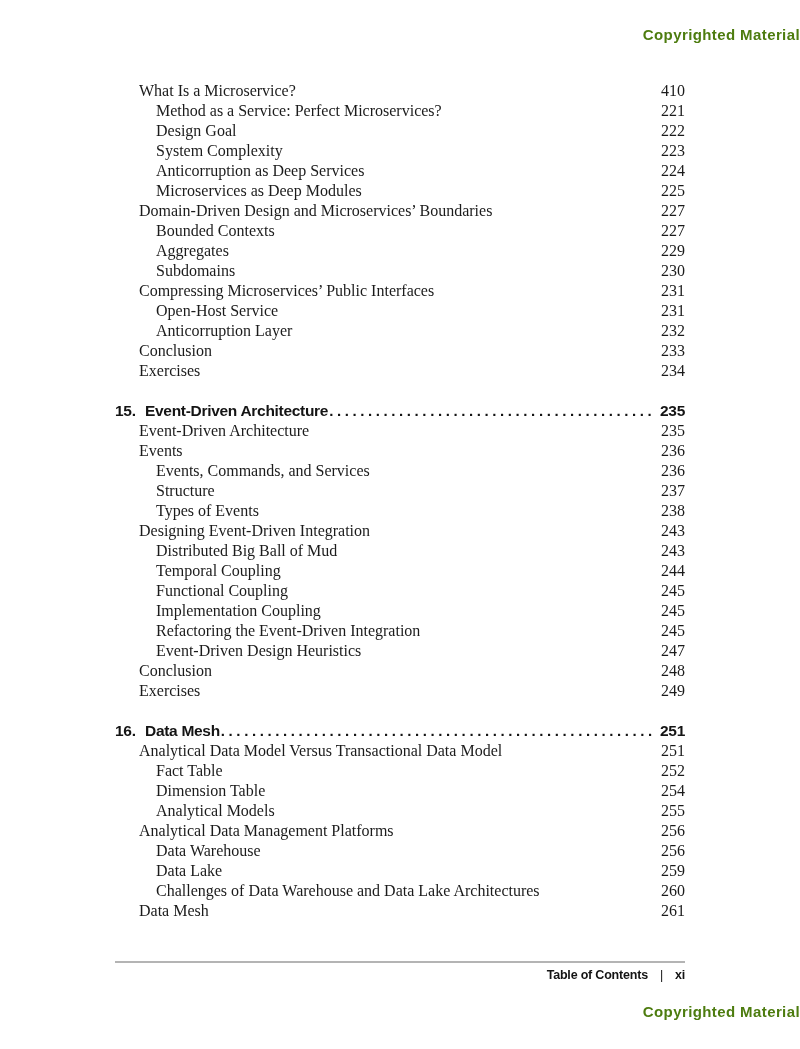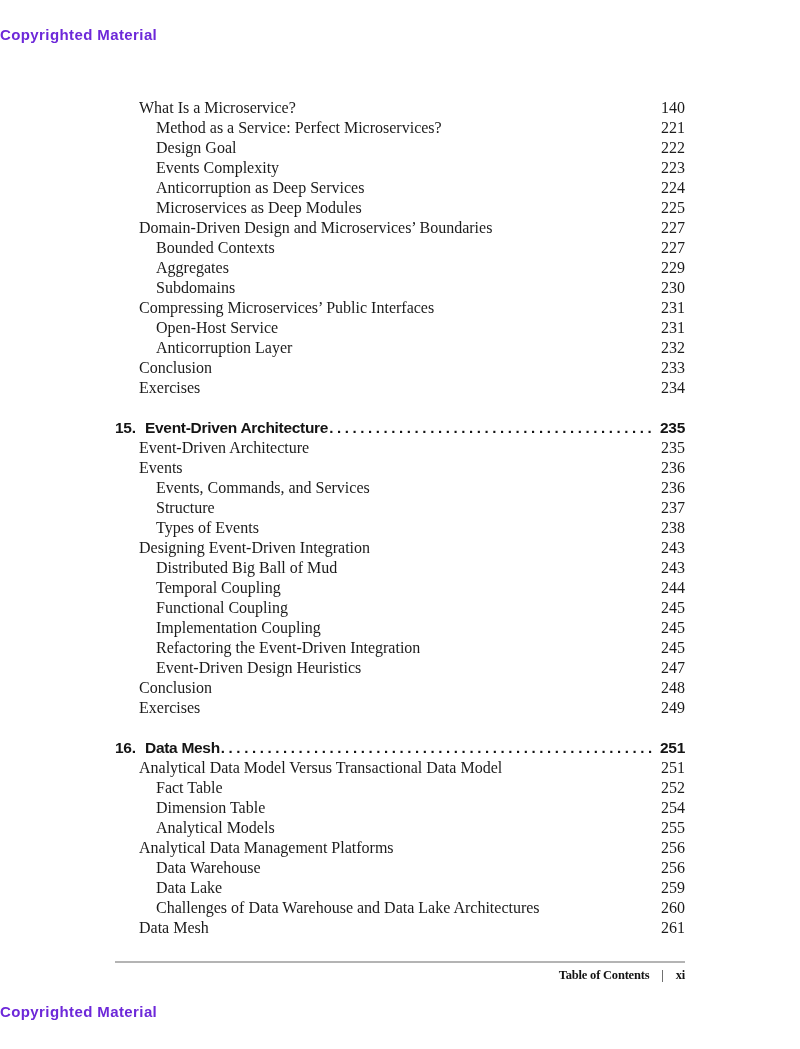--- a/index.html
+++ b/index.html
@@ -13,34 +13,34 @@
     height: 1049px;
     background: #ffffff;
     overflow: hidden;
     font-family: "Liberation Serif", serif;
     color: #1b1b1b;
   }
   .copyright {
     position: absolute;
     left: 0;
     width: 100%;
-    text-align: left;
+    text-align: right;
     font-family: "Liberation Sans", sans-serif;
     font-weight: 700;
     font-size: 15px;
     letter-spacing: 0.4px;
-    color: #6d28d9;
+    color: #4d7c0f;
   }
   .copyright.top { top: 26px; }
   .copyright.bottom { top: 1003px; }
 
   .toc {
     position: absolute;
     left: 115px;
-    top: 98px;
+    top: 81px;
     width: 570px;
   }
   .toc-section { margin: 0; }
   .toc-section.chapter { margin-top: 20px; }
 
   .toc-row {
     display: flex;
     align-items: baseline;
     line-height: 20px;
     white-space: nowrap;
@@ -91,21 +91,21 @@
     left: 115px;
     top: 961px;
     width: 570px;
     height: 2px;
     background: #b4b4b4;
   }
   .footer {
     position: absolute;
     right: 115px;
     top: 968px;
-    font-family: Liberation Serif, serif;
+    font-family: Liberation Sans, sans-serif;
     font-weight: 700;
     font-size: 12.5px;
     letter-spacing: -0.2px;
     color: #141414;
     text-align: right;
   }
   .footer .sep {
     display: inline-block;
     margin: 0 12px;
     font-weight: 400;
@@ -116,34 +116,34 @@
 
 <div class="page">
 
   <div class="copyright top">Copyrighted Material</div>
 
   <div class="toc" id="toc">
       <div class="toc-section continuation">
         <div class="toc-row level-1">
           <span class="entry-title">What Is a Microservice?</span>
           <span class="spacer"></span>
-          <span class="entry-page">140</span>
+          <span class="entry-page">410</span>
         </div>
         <div class="toc-row level-2">
           <span class="entry-title">Method as a Service: Perfect Microservices?</span>
           <span class="spacer"></span>
           <span class="entry-page">221</span>
         </div>
         <div class="toc-row level-2">
           <span class="entry-title">Design Goal</span>
           <span class="spacer"></span>
           <span class="entry-page">222</span>
         </div>
         <div class="toc-row level-2">
-          <span class="entry-title">Events Complexity</span>
+          <span class="entry-title">System Complexity</span>
           <span class="spacer"></span>
           <span class="entry-page">223</span>
         </div>
         <div class="toc-row level-2">
           <span class="entry-title">Anticorruption as Deep Services</span>
           <span class="spacer"></span>
           <span class="entry-page">224</span>
         </div>
         <div class="toc-row level-2">
           <span class="entry-title">Microservices as Deep Modules</span>

